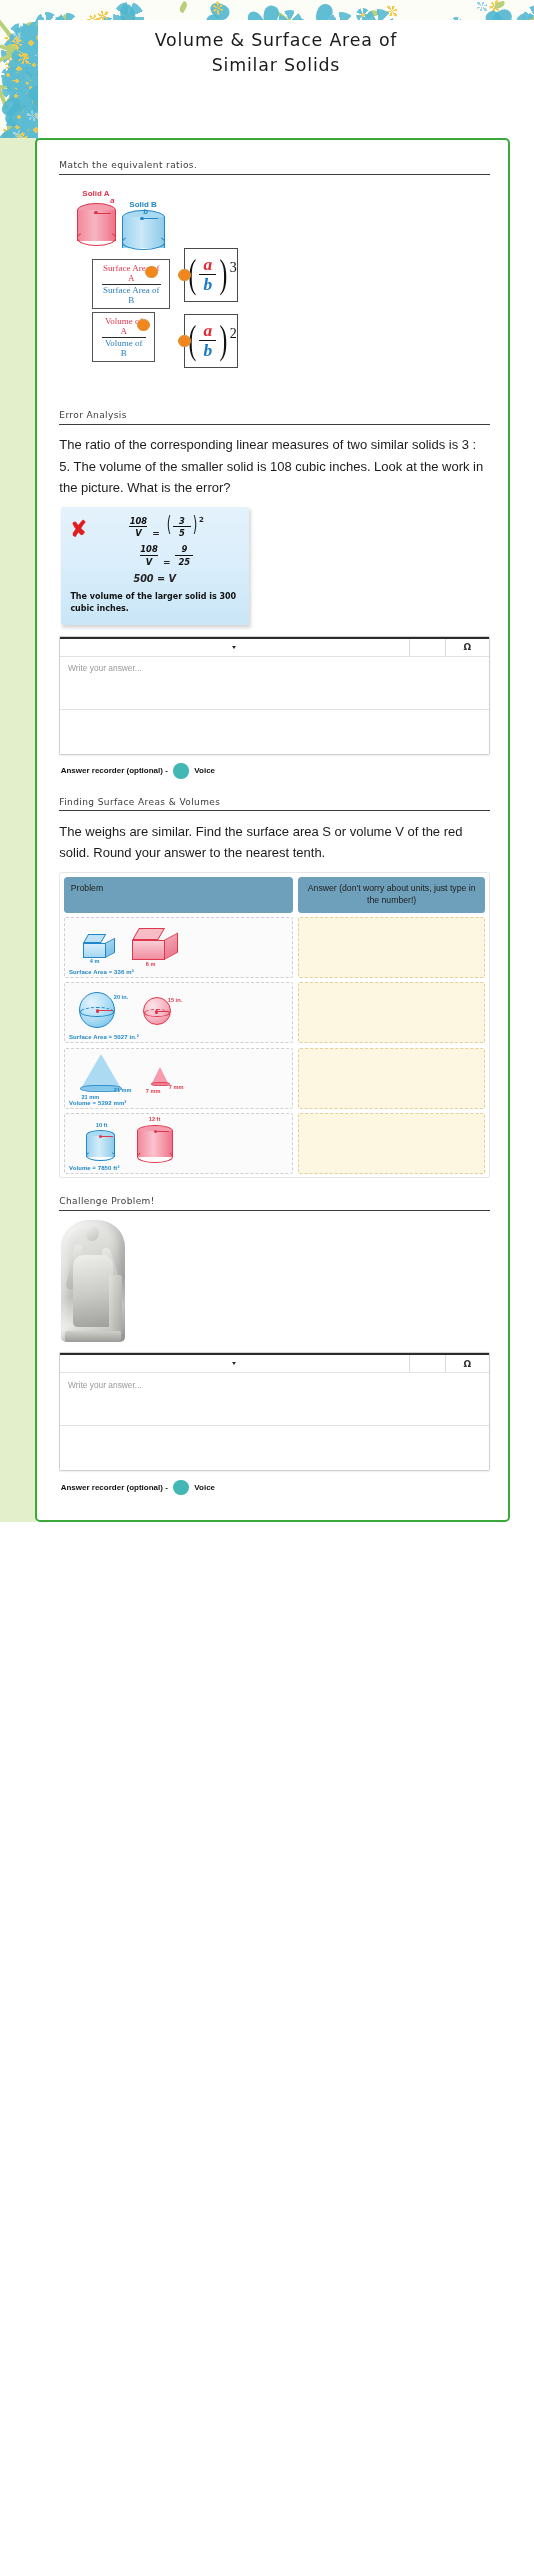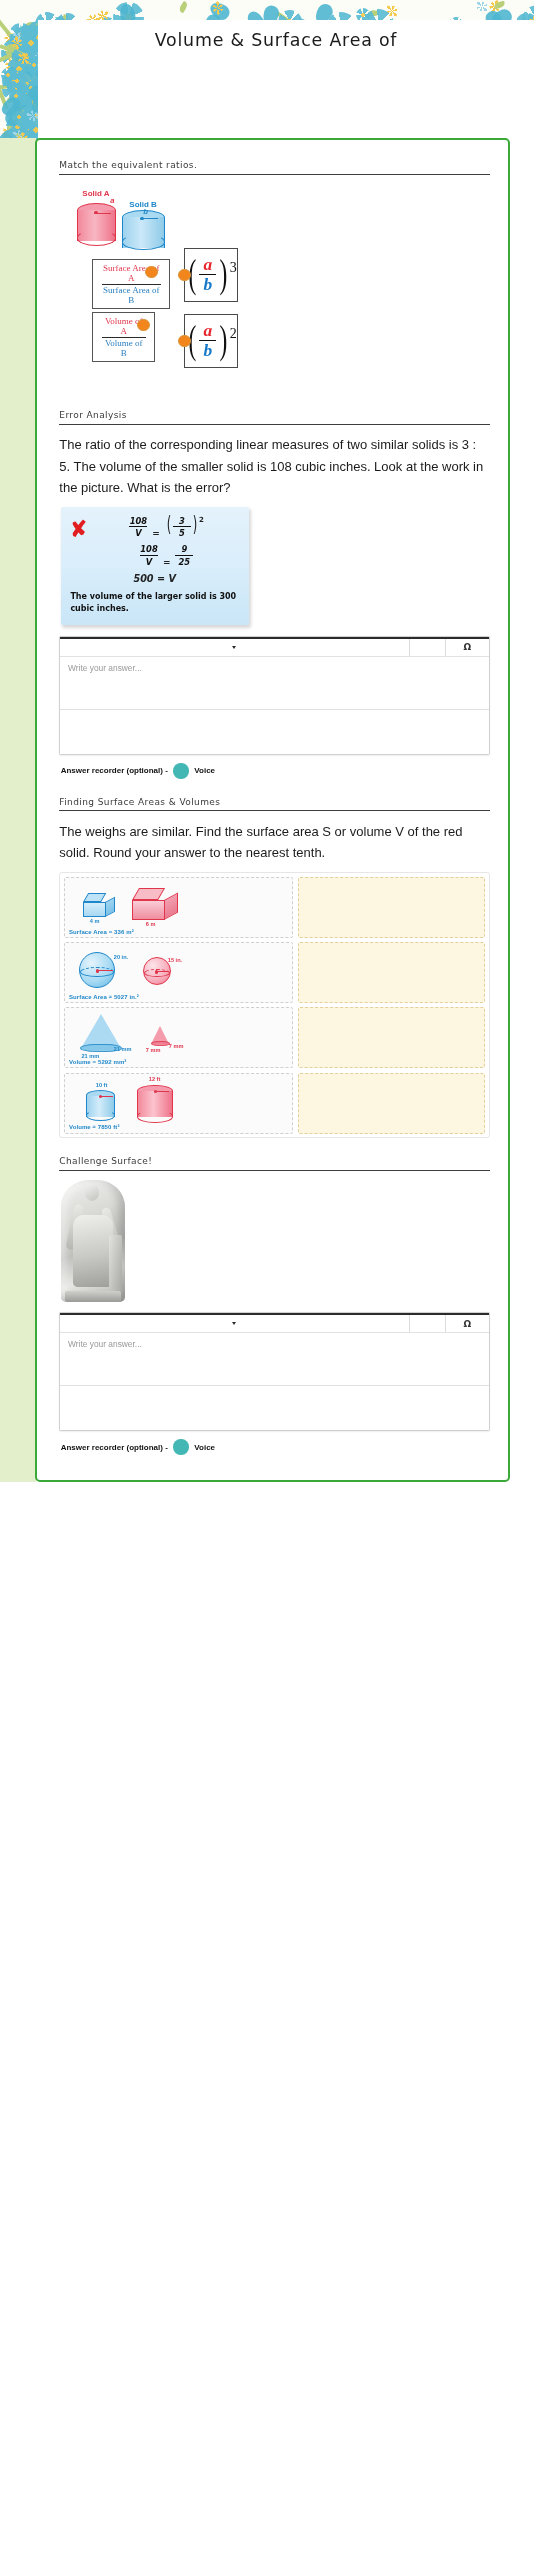--- a/index.html
+++ b/index.html
@@ -595,20 +595,21 @@
       <div class="fl tulip" style="left: 33px; top: 90px; transform: rotate(158deg);"></div>
       <div class="fl star" style="left: 12px; top: 38px; transform: rotate(39deg);"></div>
       <div class="fl flower sm" style="left: 9.5px; top: 74px; transform: rotate(0deg);"></div>
       <div class="fl leafblade" style="left: 178px; top: 4.3px; transform: rotate(304deg);"></div>
       <div class="fl star" style="left: 18px; top: 134px; transform: rotate(41deg);"></div>
       <div class="fl tulip" style="left: 29.5px; top: 86px; transform: rotate(149deg);"></div>
     </div>
   <div class="title-plate">
     <div class="title-text">
       <div>Volume &amp; Surface Area of</div>
+      <div>Similar Solids</div>
     </div>
   </div>
 </div>
 
 <div class="sheet-wrap">
   <div class="green-edge"></div>
   <div class="sheet">
 
     <div class="sec-title">Match the equivalent ratios.</div>
     <hr class="rule">
@@ -742,20 +743,24 @@
       <span>Answer recorder (optional) -</span>
       <span class="rec-circle"></span>
       <span class="rec-voice">Voice</span>
     </div>
 
     <div class="sec-title" style="margin-top:18px;">Finding Surface Areas &amp; Volumes</div>
     <hr class="rule">
     <div class="para">The weighs are similar. Find the surface area S or volume V of the red solid. Round your answer to the nearest tenth.</div>
 
     <div class="ptable">
+      <div class="prow">
+        <div class="pcell-head c-left">Problem</div>
+        <div class="pcell-head c-right head-right">Answer (don't worry about units, just type in the number!)</div>
+      </div>
 
       <div class="prow">
         <div class="pcell-problem">
           <div class="fig">
 
             <div class="prism" style="left:18px; top:15.3px; width:32px; height:24px;">
               <div class="topf" style="background:#bfe3f6; border:0.8px solid #1f87c9; transform:skewX(-30deg); transform-origin:bottom left; width:56%;"></div>
               <div class="front" style="background:linear-gradient(180deg,#d6eefb,#a8d8f2); border-color:#1f87c9; width:72%;"></div>
               <div class="side" style="background:linear-gradient(180deg,#9fd3f0,#7cc2e8); border:0.8px solid #1f87c9; transform:skewY(-28deg); transform-origin:left bottom;"></div>
             </div>
@@ -846,21 +851,21 @@
             <div class="radius-line" style="left:89px; top:17.4px; width:15.3px; background:#e0364c;"></div>
             <div class="dimlabel cap-red" style="left:84px; top:2.1px;">12 ft</div>
 
             <div class="fig-cap cap-blue">Volume ≈ 7850 ft³</div>
           </div>
         </div>
         <div class="pcell-answer"></div>
       </div>
     </div>
 
-    <div class="sec-title" style="margin-top:18px;">Challenge Surface!</div>
+    <div class="sec-title" style="margin-top:18px;">Challenge Problem!</div>
     <hr class="rule">
 
     <div class="statue-wrap">
       <div class="statue">
         <div class="head"></div>
         <div class="arm armL"></div>
         <div class="arm armR"></div>
         <div class="robe"></div>
         <div class="pillar"></div>
         <div class="base"></div>

